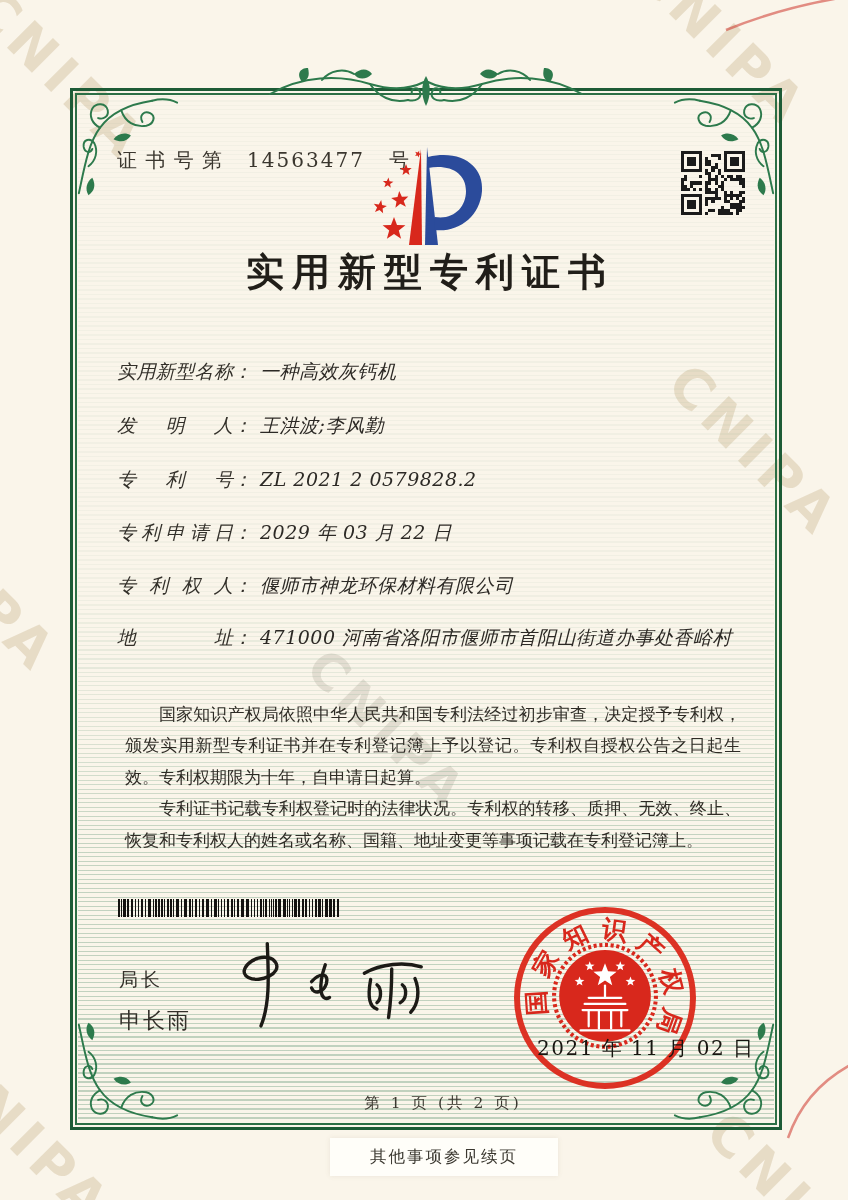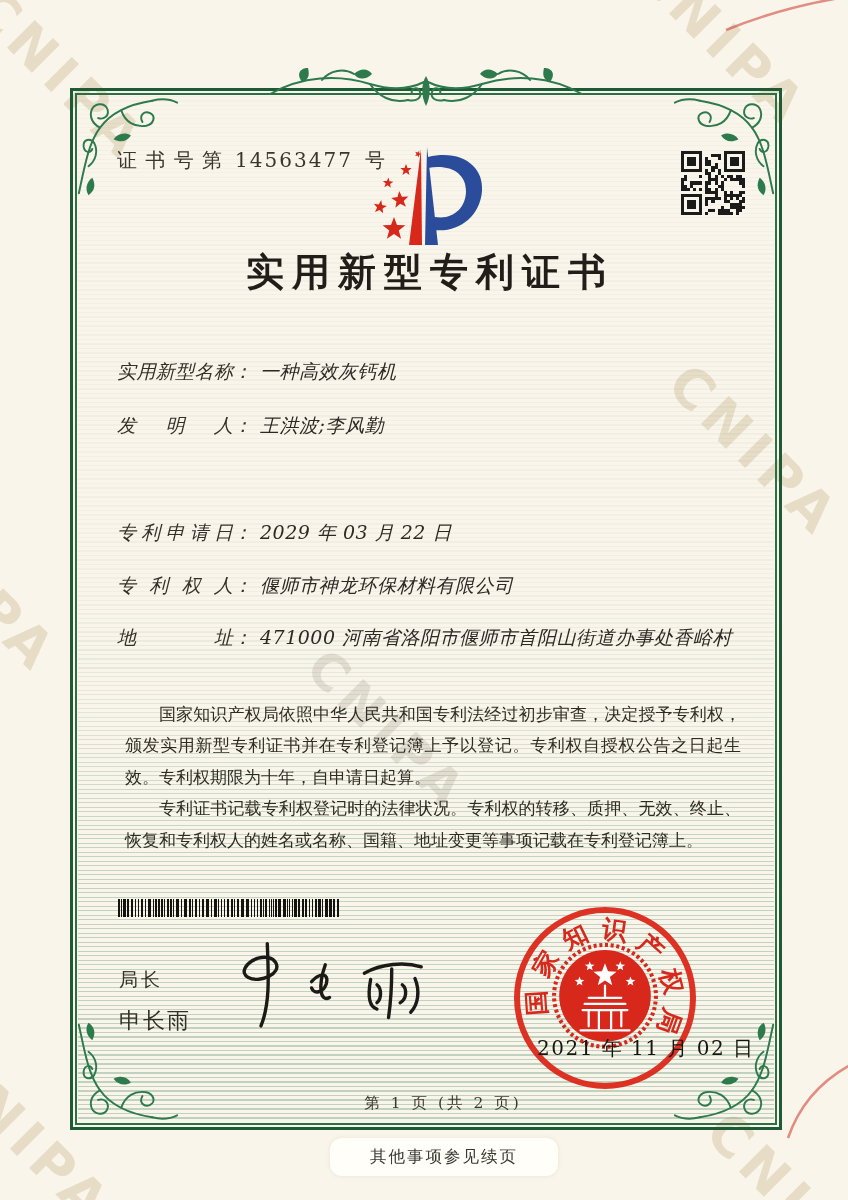--- a/index.html
+++ b/index.html
@@ -27,21 +27,21 @@
      mask-image:linear-gradient(180deg,rgba(0,0,0,.10) 0%,rgba(0,0,0,.12) 48%,rgba(0,0,0,.35) 60%,rgba(0,0,0,.75) 72%,rgba(0,0,0,.8) 100%);}
   .orn{position:absolute;width:106px;height:106px;color:#2d7a4c;pointer-events:none;}
   .orn.br{right:2px;bottom:2px;}
   .orn.bl{left:2px;bottom:2px;transform:scaleX(-1);}
   .orn.tr{right:2px;top:2px;transform:scaleY(-1);}
   .orn.tl{left:2px;top:2px;transform:scale(-1,-1);}
   .topOrn{position:absolute;left:50%;top:-27px;transform:translateX(-50%);width:320px;height:56px;
           color:#2d7a4c;pointer-events:none;}
   
   .certno{position:absolute;left:44px;top:56px;font-size:20px;color:#3a362e;letter-spacing:1px;}
-  .certno .num{margin:0 12px;letter-spacing:2px;}
+  .certno .num{margin:0 24px;letter-spacing:2px;}
   .logo{position:absolute;left:288px;top:50px;width:146px;height:112px;}
   .qr{position:absolute;left:608px;top:60px;width:64px;height:64px;shape-rendering:crispEdges;}
   .title{position:absolute;left:0;top:156px;width:100%;text-align:center;font-size:38px;
          font-weight:bold;letter-spacing:8px;text-indent:8px;color:#211e19;}
   .frow{position:absolute;left:44px;right:34px;font-size:19px;white-space:nowrap;font-style:italic;}
   .flabel{display:inline-block;width:116px;text-align:justify;text-align-last:justify;}
   .fcolon{margin-right:8px;}
   .fvalue{letter-spacing:.5px;color:#2c2925;}
   .pair2{margin-left:30px;}
   .bodytext{position:absolute;left:52px;right:38px;top:608px;font-size:17px;line-height:1.85;
@@ -56,21 +56,21 @@
   .sealchars{position:absolute;left:0;top:0;width:100%;height:100%;transform:rotate(8deg);}
   .sealchars span{position:absolute;left:50%;top:50%;width:28px;height:28px;margin:-14px 0 0 -14px;
         text-align:center;font-size:25px;font-weight:bold;color:#d8281c;line-height:28px;
         font-family:"DejaVu Serif","Liberation Serif",serif;}
   .emblem{position:absolute;left:50%;top:50%;width:110px;height:110px;transform:translate(-50%,-52%);}
   .sealdate{position:absolute;left:464px;top:944px;font-size:20px;letter-spacing:1.5px;color:#17140f;z-index:3;}
   .pageinfo{position:absolute;left:0;top:1002px;width:100%;text-align:center;font-size:15.5px;
             letter-spacing:3px;color:#3a372f;padding-left:17px;}
   .contnote{position:absolute;left:330px;top:1138px;width:228px;background:#fffef9;
             text-align:center;padding:8px 0;font-size:16.5px;letter-spacing:2px;color:#3a372f;
-            box-shadow:0 0 5px rgba(120,110,90,.12);border-radius:12px;}
+            box-shadow:0 0 5px rgba(120,110,90,.12);}
   .defs{position:absolute;width:0;height:0;overflow:hidden;}
 </style>
 </head>
 <body>
 
 <svg class="defs" xmlns="http://www.w3.org/2000/svg">
   <defs>
     <g id="cornOrn" fill="none" stroke="currentColor" stroke-width="2" stroke-linecap="round">
       <path d="M106,6 C100,34 96,58 84,74 C74,88 56,98 30,102"></path>
       <path d="M84,74 C92,78 96,86 92,94 C88,100 78,100 76,92 C75,86 80,82 86,84"></path>
@@ -276,20 +276,23 @@
       </svg>
 
     <div class="title">实用新型专利证书</div>
 
     <div class="frow" style="top:268px">
       <span class="flabel">实用新型名称</span><span class="fcolon">：</span><span class="fvalue">一种高效灰钙机</span>
     </div>
     <div class="frow" style="top:322px">
       <span class="flabel">发明人</span><span class="fcolon">：</span><span class="fvalue">王洪波;李风勤</span>
     </div>
+    <div class="frow" style="top:376px">
+      <span class="flabel">专利号</span><span class="fcolon">：</span><span class="fvalue">ZL 2021 2 0579828.2</span>
+    </div>
     <div class="frow" style="top:429px">
       <span class="flabel">专利申请日</span><span class="fcolon">：</span><span class="fvalue">2029 年 03 月 22 日</span>
     </div>
     <div class="frow" style="top:482px">
       <span class="flabel">专利权人</span><span class="fcolon">：</span><span class="fvalue">偃师市神龙环保材料有限公司</span>
     </div>
     <div class="frow" style="top:534px">
       <span class="flabel">地址</span><span class="fcolon">：</span><span class="fvalue">471000 河南省洛阳市偃师市首阳山街道办事处香峪村</span>
     </div>
 

